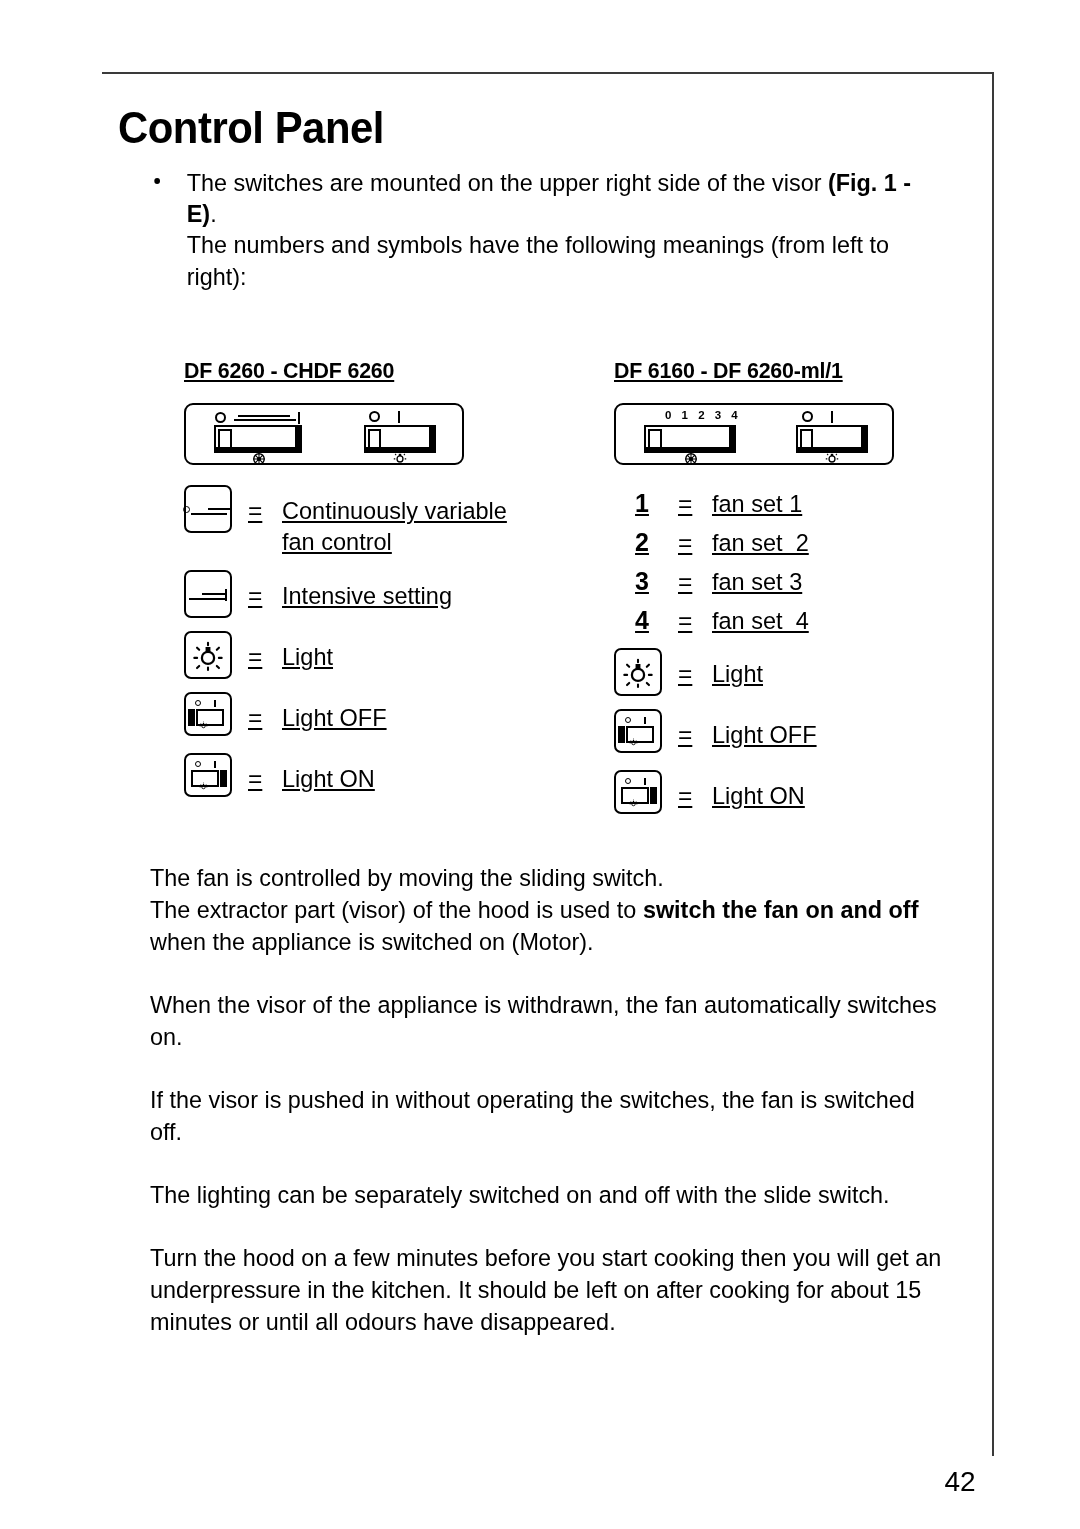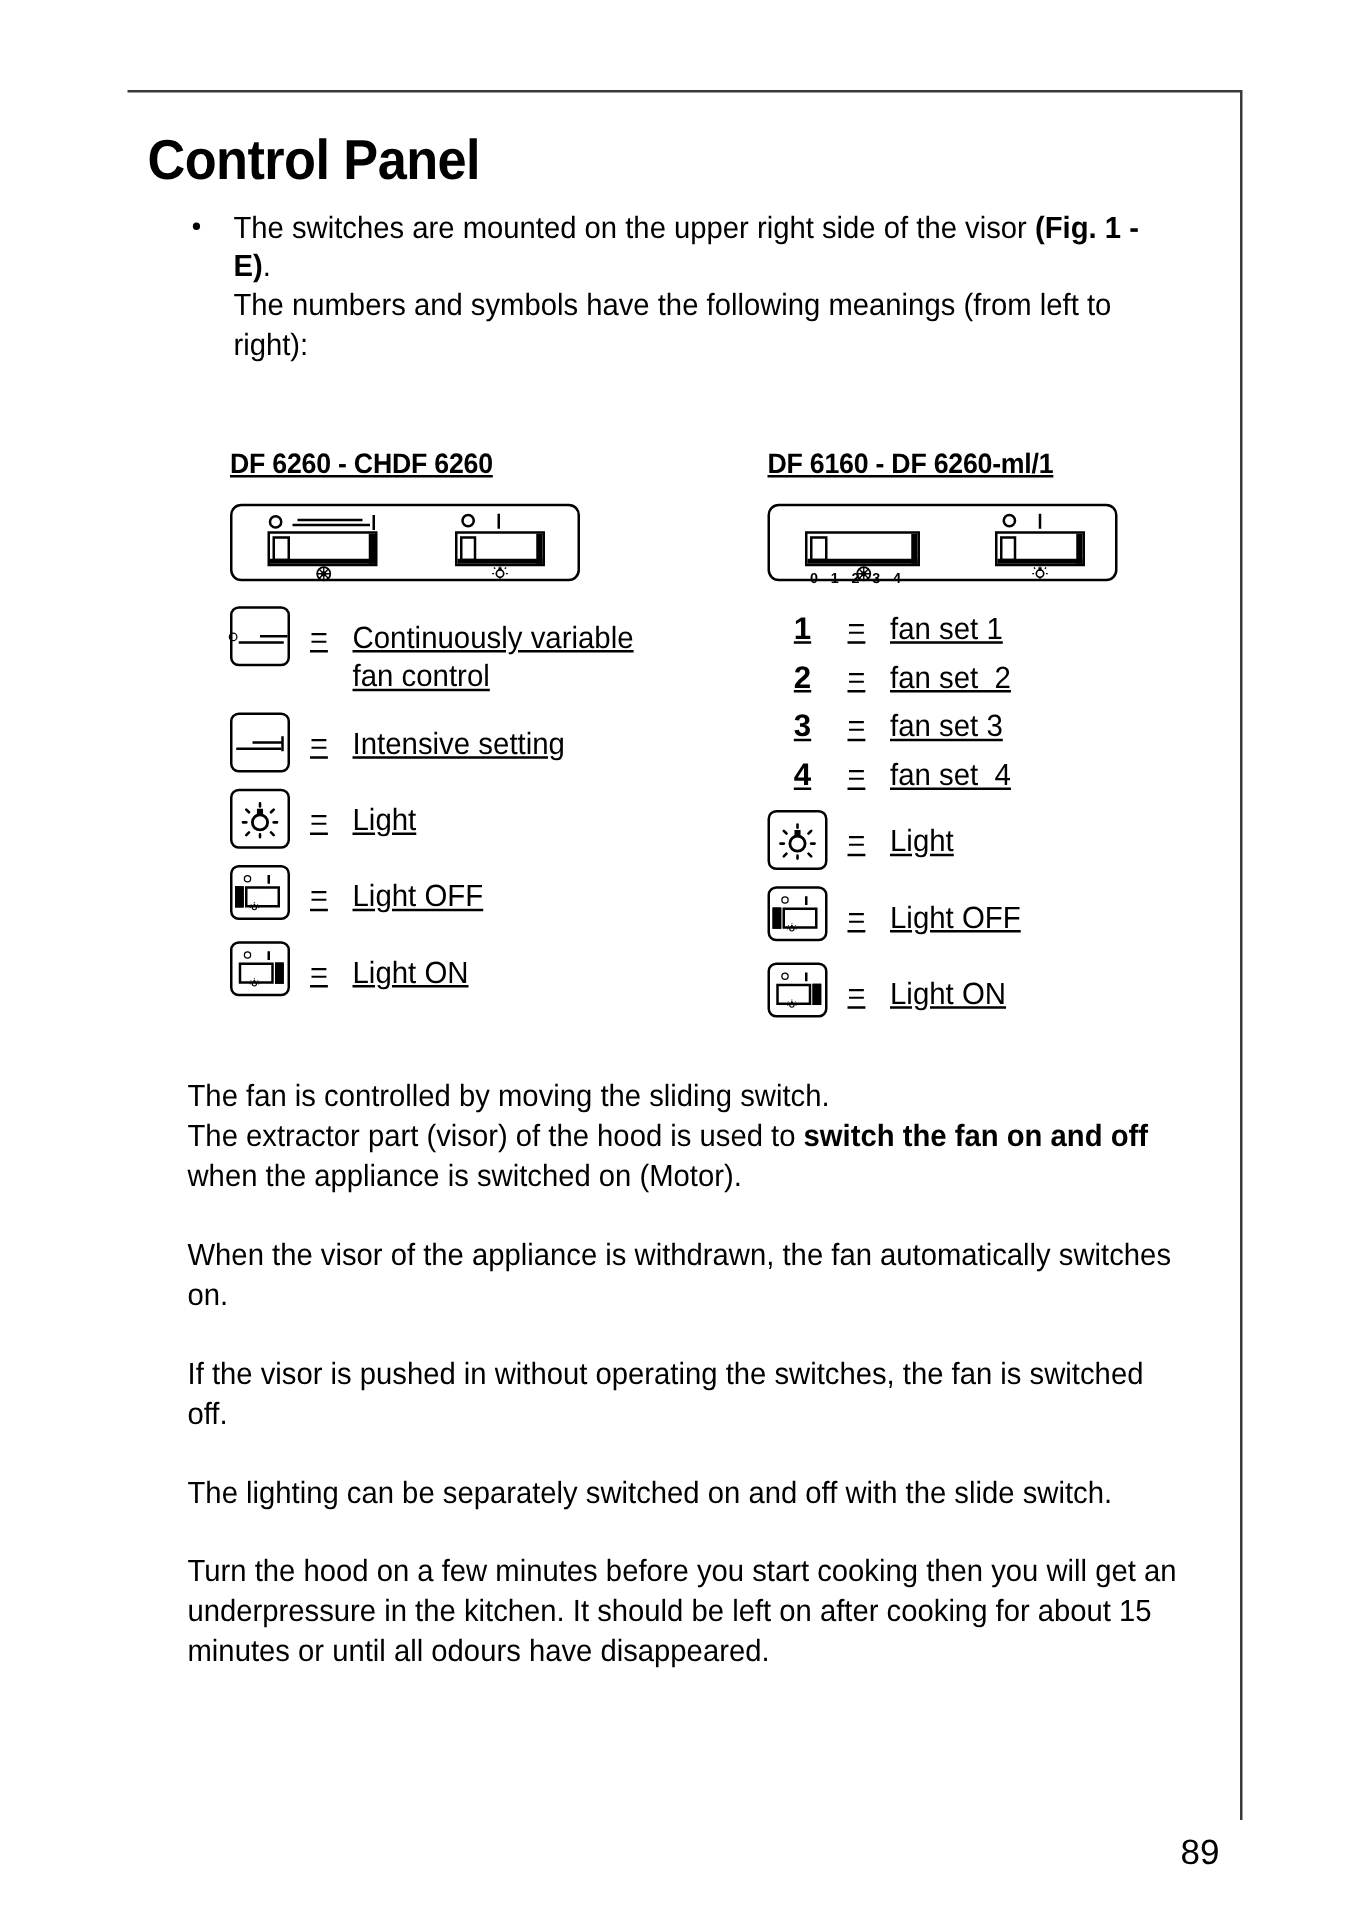--- a/index.html
+++ b/index.html
@@ -466,21 +466,21 @@
     </div>
   </div>
 
   <div class="legend-col" id="legend-col-right">
 
     <p class="model-heading">DF 6160  -  DF 6260-ml/1</p>
 
     <div class="panel-drawing" id="panel-right">
       <div class="panel-body">
 
-        <div class="scale-marks" style="left:32px; top:4px;margin-top:48px;">0 1 2 3 4</div>
+        <div class="scale-marks" style="left:49px; top:4px;">0 1 2 3 4</div>
 
         <div class="rocker" style="left:28px; top:20px; width:92px; height:28px;">
           <div class="knob" style="left:2px; width:14px;"></div>
           <div class="shade-right"></div>
           <div class="shade-bottom"></div>
         </div>
 
         <svg class="fan-glyph" style="left:68px; top:47px;" viewBox="0 0 16 16">
           <circle cx="8" cy="8" r="6" fill="none" stroke="#000" stroke-width="1.6"></circle>
           <circle cx="8" cy="8" r="2.4" fill="#000"></circle>
@@ -585,13 +585,13 @@
 
 <div id="body-text">
   <p>The fan is controlled by moving the sliding switch.</p>
   <p><span>The extractor part (visor) of the hood is used to </span><b>switch the fan on and off</b><span> when the appliance is switched on (Motor).</span></p>
   <p class="gap">When the visor of the appliance is withdrawn, the fan automatically switches on.</p>
   <p class="gap">If the visor is pushed in without operating the switches, the fan is switched off.</p>
   <p class="gap">The lighting can be separately switched on and off with the slide switch.</p>
   <p class="gap">Turn the hood on a few minutes before you start cooking then you will get an underpressure in the kitchen. It should be left on after cooking for about 15 minutes or until all odours have disappeared.</p>
 </div>
 
-<div id="page-number">89</div>
+<div id="page-number">42</div>
 
 </body></html>

